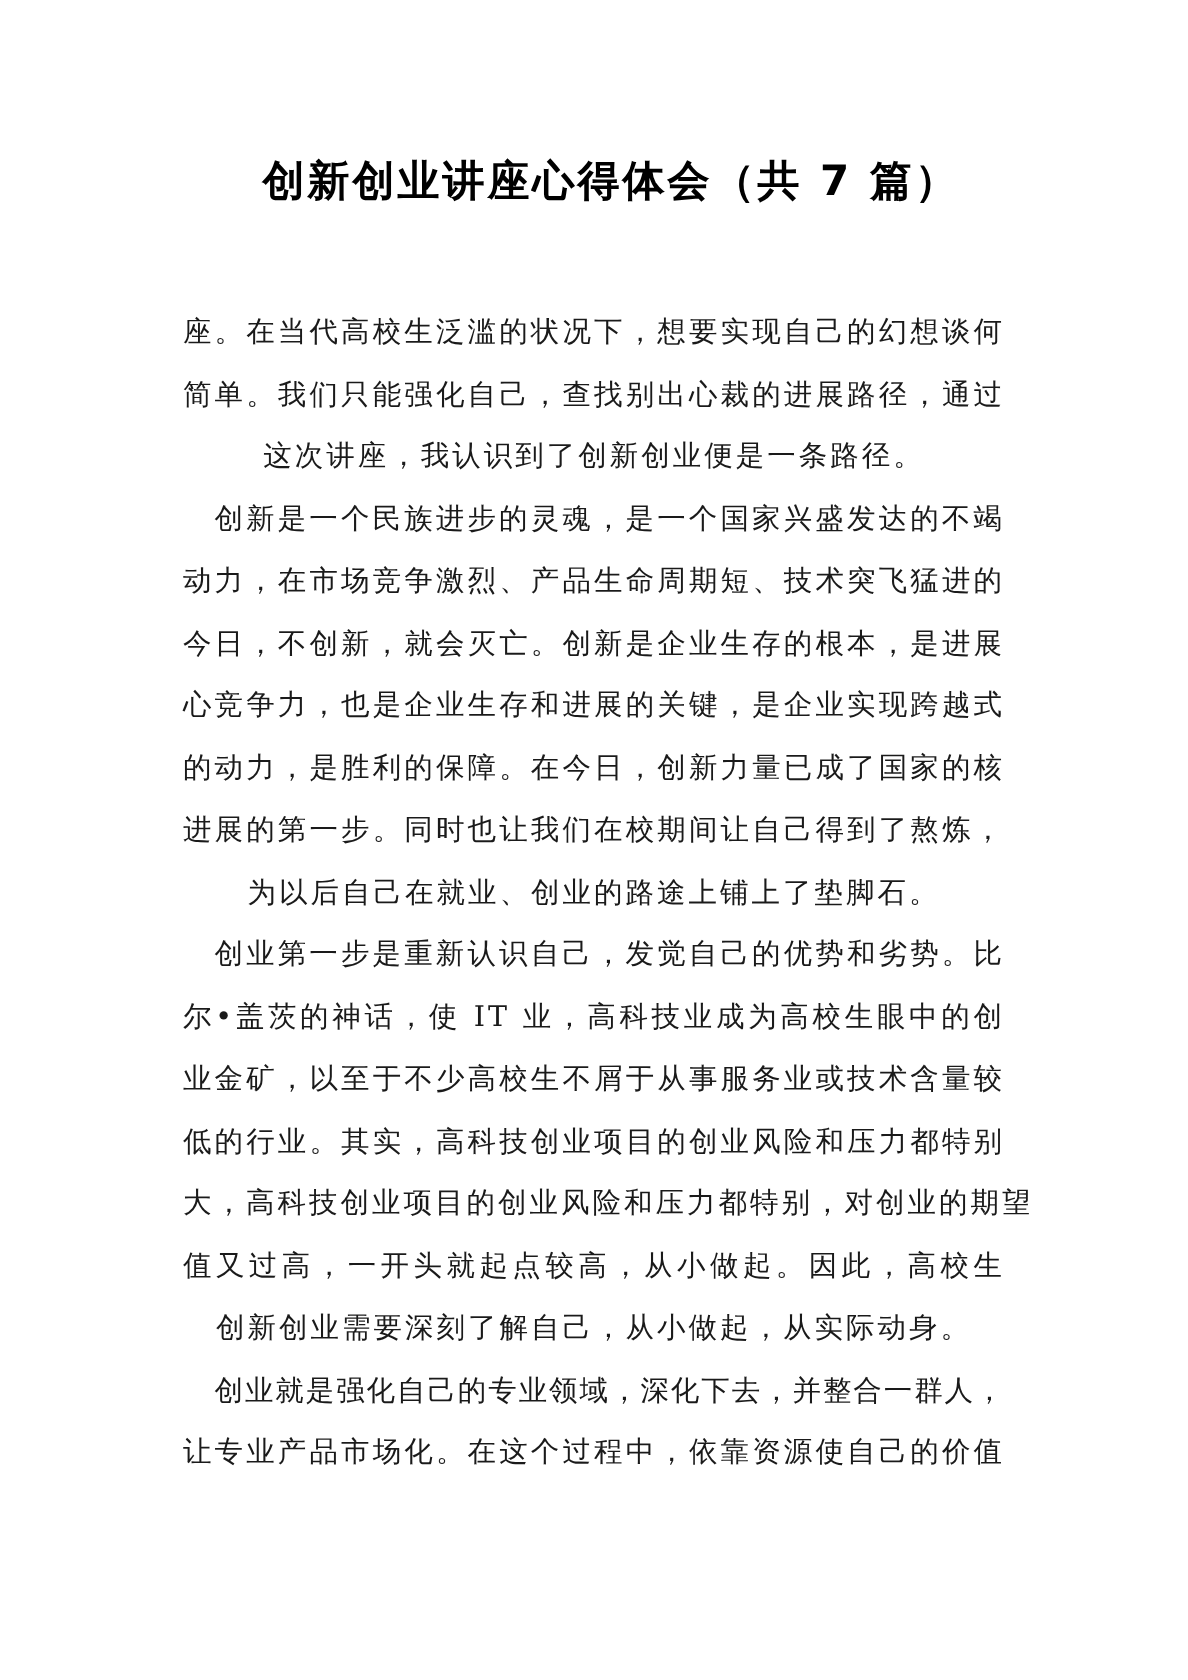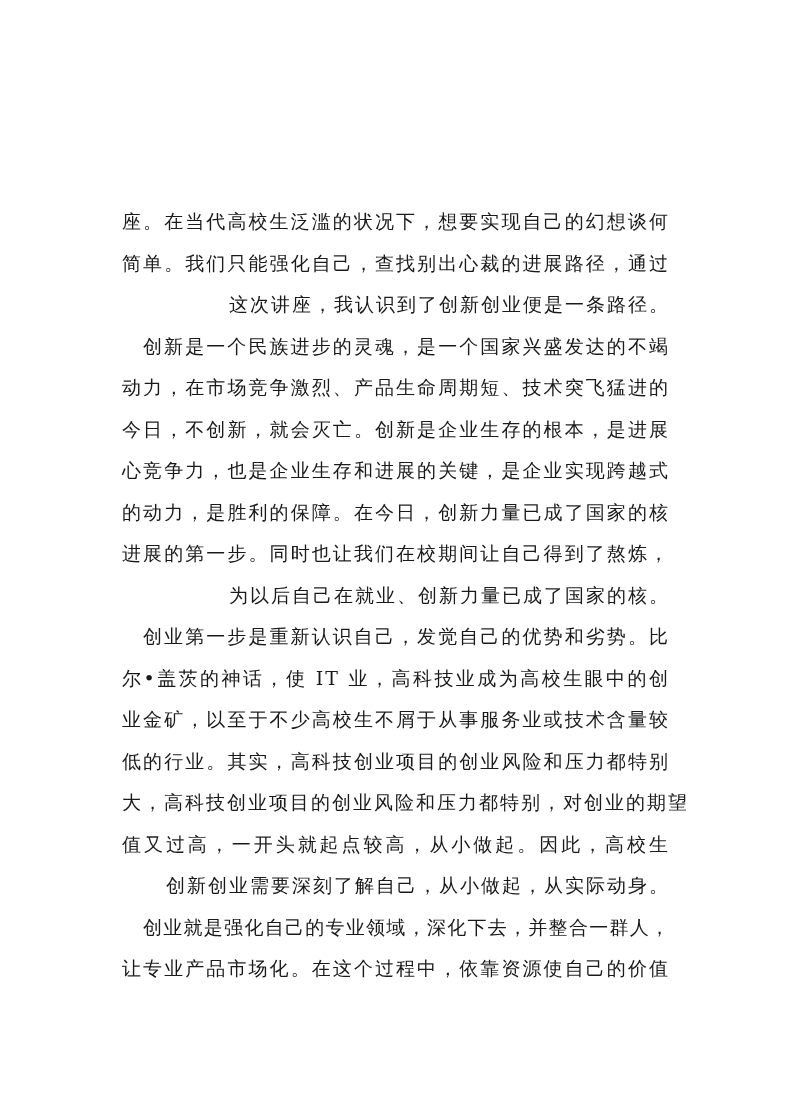--- a/index.html
+++ b/index.html
@@ -53,57 +53,58 @@
       font-family: "DejaVu Serif", "Liberation Serif", serif;
       font-size: 19px;
       letter-spacing: 2px;
       color: #1a1a1a;
     }
     .line {
       display: block;
       height: 41.5px;
       line-height: 41.5px;
       white-space: nowrap;
-      text-align: right;
+      text-align: center;
       overflow: visible;
     }
     .line.full {
       text-align: justify;
       text-align-last: justify;
     }
     .line.indent {
       padding-left: 21px;
     }
     .line.tight {
       letter-spacing: 1px;
     }
   </style>
 </head>
 <body>
 
 <div class="page">
 
+  <div class="doc-title">创新创业讲座心得体会（共 7 篇）</div>
 
 
   <div class="body">
 
     <div>
       <span class="line full">座。在当代高校生泛滥的状况下，想要实现自己的幻想谈何</span>
       <span class="line full">简单。我们只能强化自己，查找别出心裁的进展路径，通过</span>
       <span class="line">这次讲座，我认识到了创新创业便是一条路径。</span>
     </div>
 
     <div>
       <span class="line full indent">创新是一个民族进步的灵魂，是一个国家兴盛发达的不竭</span>
       <span class="line full">动力，在市场竞争激烈、产品生命周期短、技术突飞猛进的</span>
       <span class="line full">今日，不创新，就会灭亡。创新是企业生存的根本，是进展</span>
       <span class="line full">心竞争力，也是企业生存和进展的关键，是企业实现跨越式</span>
       <span class="line full">的动力，是胜利的保障。在今日，创新力量已成了国家的核</span>
       <span class="line full">进展的第一步。同时也让我们在校期间让自己得到了熬炼，</span>
-      <span class="line">为以后自己在就业、创新力量已成了国家的核。</span>
+      <span class="line">为以后自己在就业、创业的路途上铺上了垫脚石。</span>
     </div>
 
     <div>
       <span class="line full indent">创业第一步是重新认识自己，发觉自己的优势和劣势。比</span>
       <span class="line full">尔•盖茨的神话，使 IT 业，高科技业成为高校生眼中的创</span>
       <span class="line full">业金矿，以至于不少高校生不屑于从事服务业或技术含量较</span>
       <span class="line full">低的行业。其实，高科技创业项目的创业风险和压力都特别</span>
       <span class="line full">大，高科技创业项目的创业风险和压力都特别，对创业的期望</span>
       <span class="line full">值又过高，一开头就起点较高，从小做起。因此，高校生</span>
       <span class="line">创新创业需要深刻了解自己，从小做起，从实际动身。</span>

